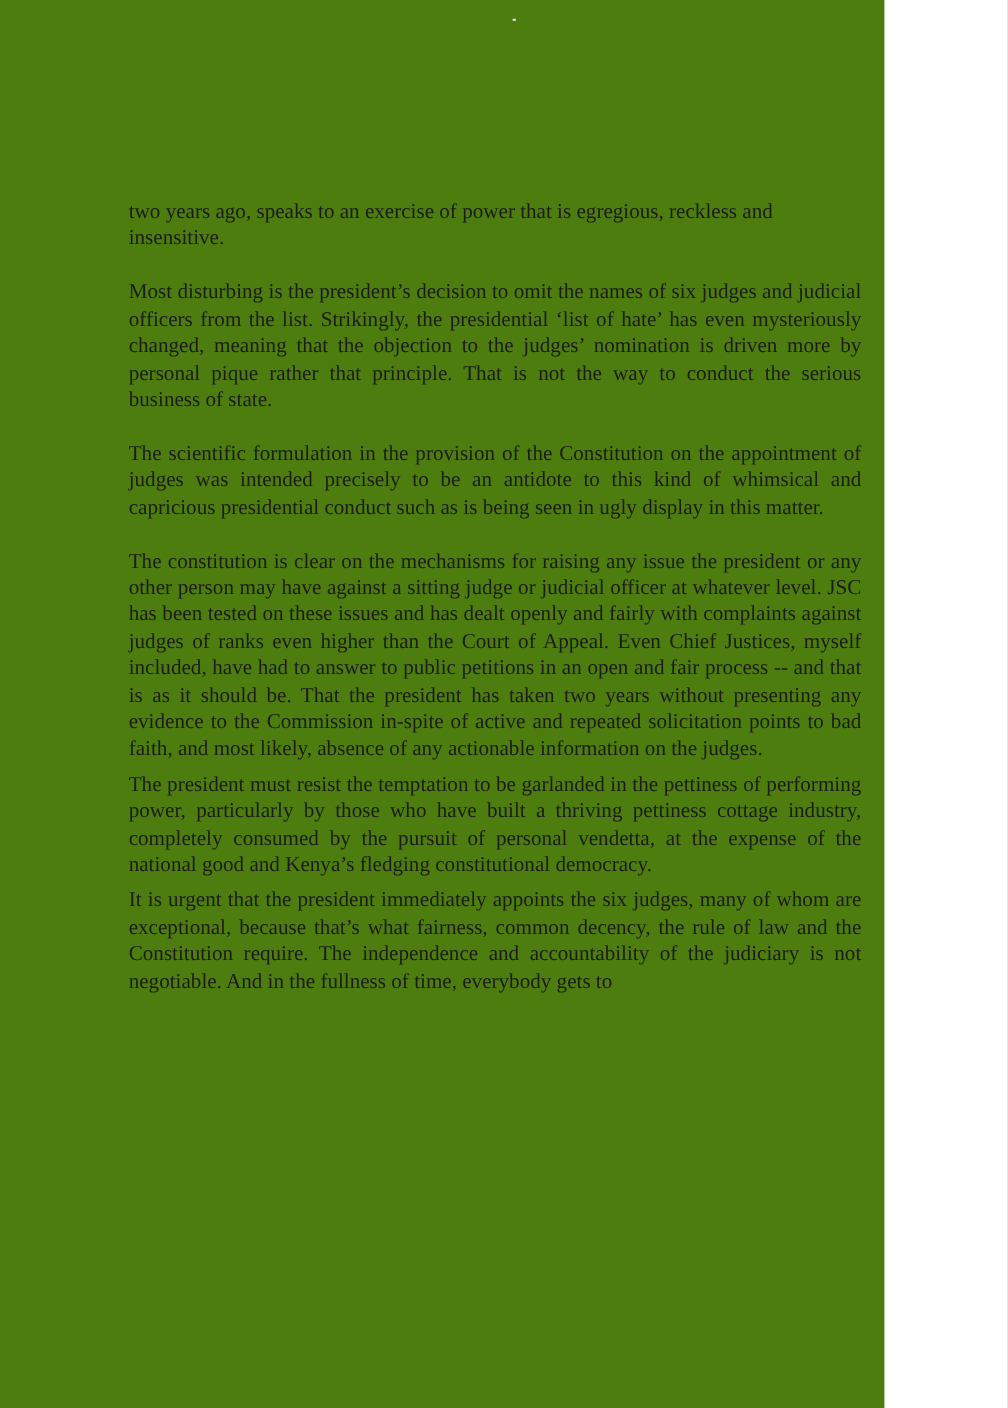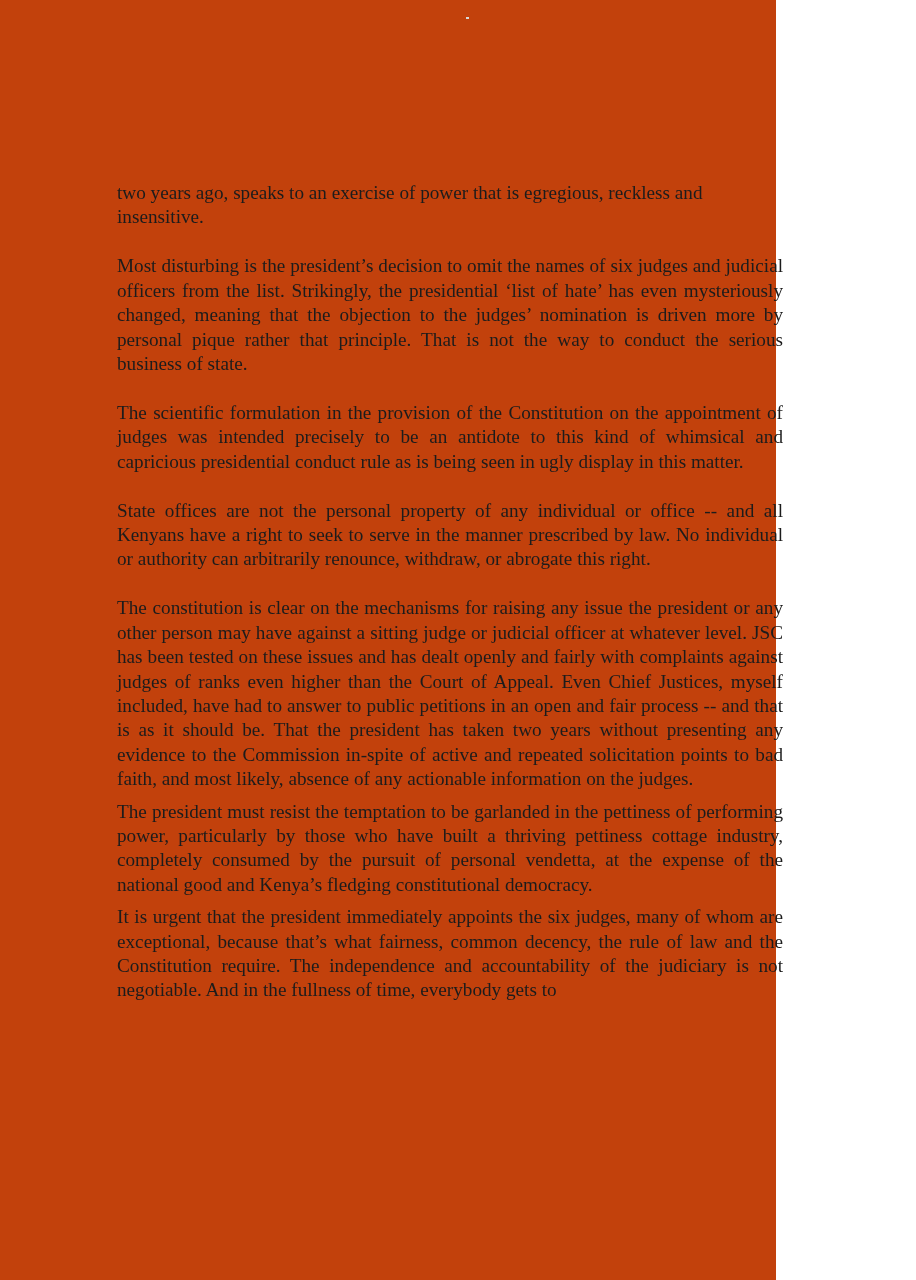--- a/index.html
+++ b/index.html
@@ -1,20 +1,21 @@
 <!DOCTYPE html>
 <html><head>
 <meta charset="utf-8">
 <style>
   html, body { margin: 0; padding: 0; background: #ffffff; }
   body { width: 916px; height: 1280px; position: relative; overflow: hidden; }
   .page {
     position: absolute;
     left: 0; top: 0; width: 776px; height: 1280px;
-    background: #c2410c;
+    background: #4d7c0f;
+    padding-left: 28px;
   }
   .speck {
     position: absolute; left: 466px; top: 17px; width: 3px; height: 2px;
     background: #d8d8d8;
   }
   .body-text {
     position: absolute;
     left: 117px;
     top: 181px;
     width: 666px;
@@ -29,19 +30,18 @@
   .gap-sm { margin-top: 8px !important; }
 </style>
 </head>
 <body>
 
 <div class="page">
   <div class="speck"></div>
   <div class="body-text">
     <p style="text-align:left;">two years ago, speaks to an exercise of power that is egregious, reckless and insensitive.</p>
     <p class="gap-lg">Most disturbing is the president’s decision to omit the names of six judges and judicial officers from the list. Strikingly, the presidential ‘list of hate’ has even mysteriously changed, meaning that the objection to the judges’ nomination is driven more by personal pique rather that principle. That is not the way to conduct the serious business of state.</p>
-    <p class="gap-lg">The scientific formulation in the provision of the Constitution on the appointment of judges was intended precisely to be an antidote to this kind of whimsical and capricious presidential conduct rule as is being seen in ugly display in this matter.</p>
-    <p class="gap-lg">State offices are not the personal property of any individual or office -- and all Kenyans have a right to seek to serve in the manner prescribed by law. No individual or authority can arbitrarily renounce, withdraw, or abrogate this right.</p>
+    <p class="gap-lg">The scientific formulation in the provision of the Constitution on the appointment of judges was intended precisely to be an antidote to this kind of whimsical and capricious presidential conduct such as is being seen in ugly display in this matter.</p>
     <p class="gap-lg">The constitution is clear on the mechanisms for raising any issue the president or any other person may have against a sitting judge or judicial officer at whatever level. JSC has been tested on these issues and has dealt openly and fairly with complaints against judges of ranks even higher than the Court of Appeal. Even Chief Justices, myself included, have had to answer to public petitions in an open and fair process -- and that is as it should be. That the president has taken two years without presenting any evidence to the Commission in-spite of active and repeated solicitation points to bad faith, and most likely, absence of any actionable information on the judges.</p>
     <p class="gap-sm">The president must resist the temptation to be garlanded in the pettiness of performing power, particularly by those who have built a thriving pettiness cottage industry, completely consumed by the pursuit of personal vendetta, at the expense of the national good and Kenya’s fledging constitutional democracy.</p>
     <p class="gap-sm">It is urgent that the president immediately appoints the six judges, many of whom are exceptional, because that’s what fairness, common decency, the rule of law and the Constitution require. The independence and accountability of the judiciary is not negotiable. And in the fullness of time, everybody gets to</p>
   </div>
 </div>
 
 </body></html>

